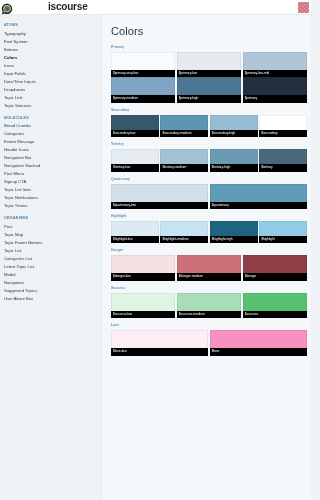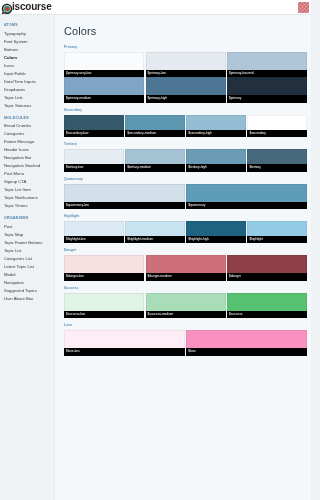--- a/index.html
+++ b/index.html
@@ -34,31 +34,32 @@
     position: relative;
     flex: 0 0 auto;
   }
   .brand-name {
     font-size: 10px;
     font-weight: 700;
     color: #231f20;
     letter-spacing: -0.2px;
     line-height: 1;
     margin-left: -1px;
+    padding-left: 36px;
   }
   .avatar {
     width: 11px; height: 11px;
     border-radius: 1px;
     background:
       repeating-conic-gradient(#c4626a 0% 25%, #e8a0a6 0% 50%) 50%/4px 4px;
     border: 0;
   }
 
   
-  .body-split { display: flex; height: 485px; }
+  .body-split { display: flex; height: 485px; gap: 47px; }
 
   
   .sidebar {
     width: 54px;
     flex: 0 0 54px;
     padding: 9px 0 0 4px;
     background: #eef2f5;
     overflow: hidden;
   }
   .nav-group { margin-bottom: 7px; }

